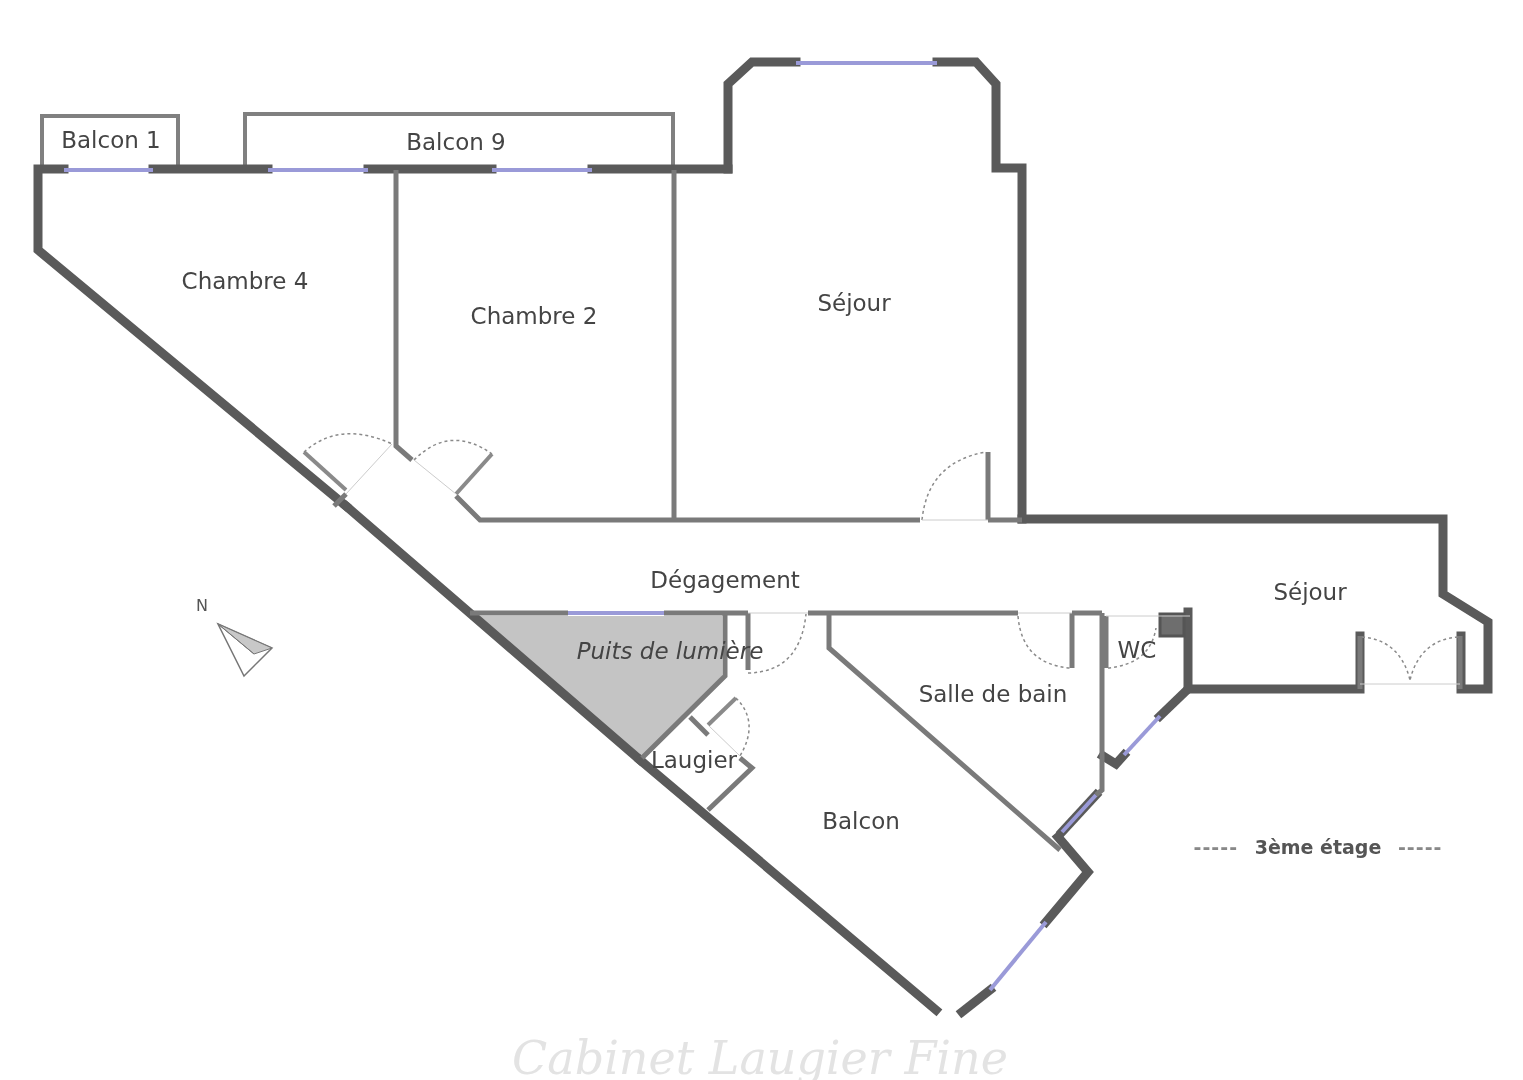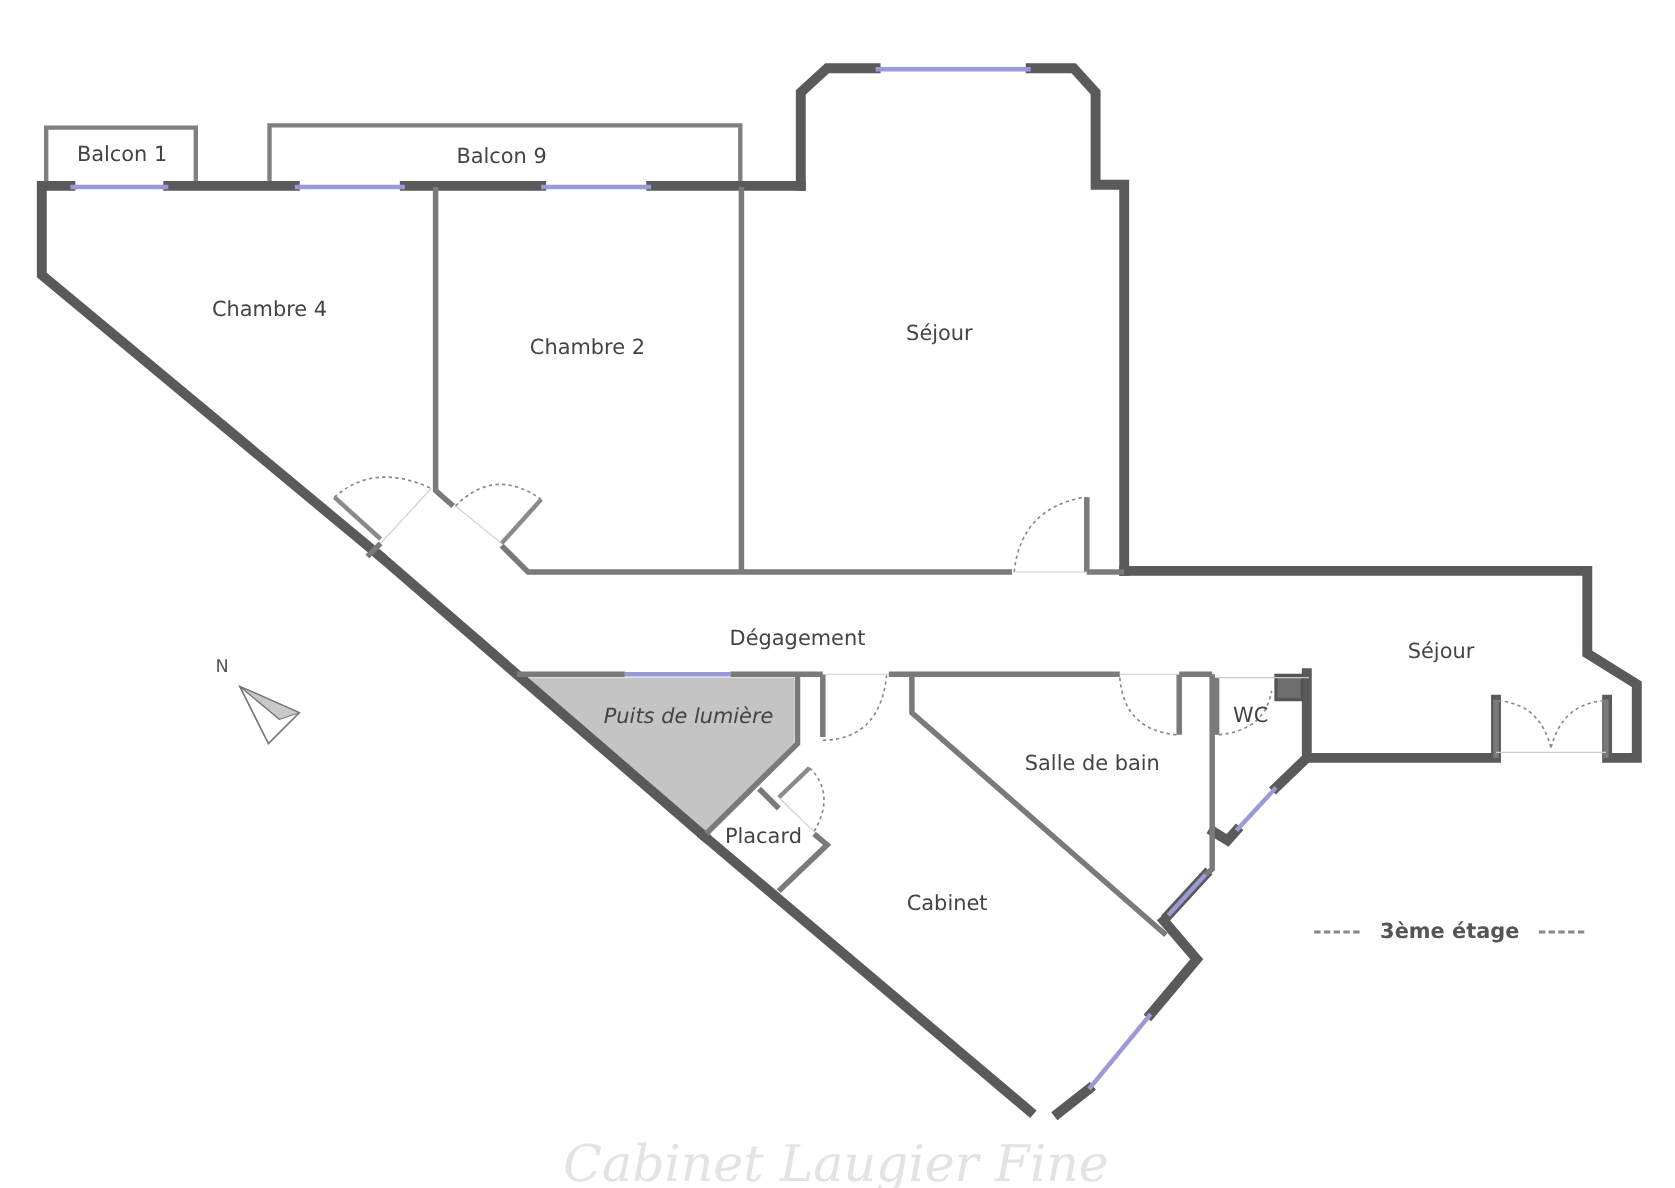--- a/index.html
+++ b/index.html
@@ -6,22 +6,22 @@
   body { width: 1523px; height: 1080px; overflow: hidden; position: relative; font-family: "DejaVu Sans", sans-serif; }
   #plan { position: absolute; left: 0; top: 0; width: 1523px; height: 1080px; }
   .wall { fill: none; stroke: #5a5a5a; stroke-width: 9; stroke-linejoin: miter; stroke-linecap: square; }
   .wall-inner { fill: none; stroke: #7a7a7a; stroke-width: 5; stroke-linejoin: miter; }
   .balcony { fill: none; stroke: #808080; stroke-width: 4; }
   .window { stroke: #9a9ad8; stroke-width: 4; fill: none; }
   .door-arc { fill: none; stroke: #8a8a8a; stroke-width: 1.5; stroke-dasharray: 3 3; }
   .door-leaf { stroke: #8a8a8a; stroke-width: 4; fill: none; }
   .door-sill { stroke: #cccccc; stroke-width: 1; fill: none; }
   .lightwell { fill: #c4c4c4; stroke: none; }
-  .label { position: absolute; color: #444444; font-family: "DejaVu Sans", sans-serif; font-size: 19px; white-space: nowrap; transform: translate(-50%, -50%); }
-  .label.italic { font-style: italic; }
+  .label { position: absolute; color: #444444; font-family: "DejaVu Sans", sans-serif; font-size: 23px; white-space: nowrap; transform: translate(-50%, -50%); }
+  .label.italic { font-style: italic; margin-left: 44px; }
   .floor-tag { position: absolute; color: #555555; font-family: "DejaVu Sans", sans-serif; font-size: 19px; white-space: nowrap; transform: translate(-50%, -50%); font-weight: bold; }
   .watermark { position: absolute; color: #e3e3e3; font-family: "DejaVu Serif", serif; font-style: italic; font-size: 46px; white-space: nowrap; transform: translate(-50%, -50%); margin-top: 36px; }
   .north { position: absolute; left: 196px; top: 596px; font-size: 16px; color: #555555; font-family: "DejaVu Sans", sans-serif; }
 </style>
 </head>
 <body>
 
 <svg id="plan" viewBox="0 0 1523 1080" xmlns="http://www.w3.org/2000/svg">
 
   <polygon class="lightwell" points="478,616 722,616 722,676 642,758"></polygon>
@@ -145,24 +145,24 @@
 <div class="north">N</div>
 
 <div class="label" style="left:111px;top:140px">Balcon 1</div>
 <div class="label" style="left:456px;top:142px">Balcon 9</div>
 <div class="label" style="left:245px;top:281px">Chambre 4</div>
 <div class="label" style="left:534px;top:316px">Chambre 2</div>
 <div class="label" style="left:854px;top:303px">Séjour</div>
 <div class="label" style="left:725px;top:580px">Dégagement</div>
 <div class="label" style="left:1310px;top:592px">Séjour</div>
 <div class="label italic" style="left:626px;top:651px">Puits de lumière</div>
-<div class="label" style="left:694px;top:760px">Placard</div>
+<div class="label" style="left:694px;top:760px">Laugier</div>
 <div class="label" style="left:993px;top:694px">Salle de bain</div>
 <div class="label" style="left:1137px;top:650px">WC</div>
-<div class="label" style="left:861px;top:821px">Cabinet</div>
+<div class="label" style="left:861px;top:821px">Balcon</div>
 
 <div class="floor-tag" style="left:1318px;top:847px">
   <span style="color:#888;letter-spacing:1px">-----</span>
   <span style="margin:0 10px">3ème étage</span>
   <span style="color:#888;letter-spacing:1px">-----</span>
 </div>
 
 <div class="watermark" style="left:760px;top:1022px">Cabinet Laugier Fine</div>
 
 </body></html>

